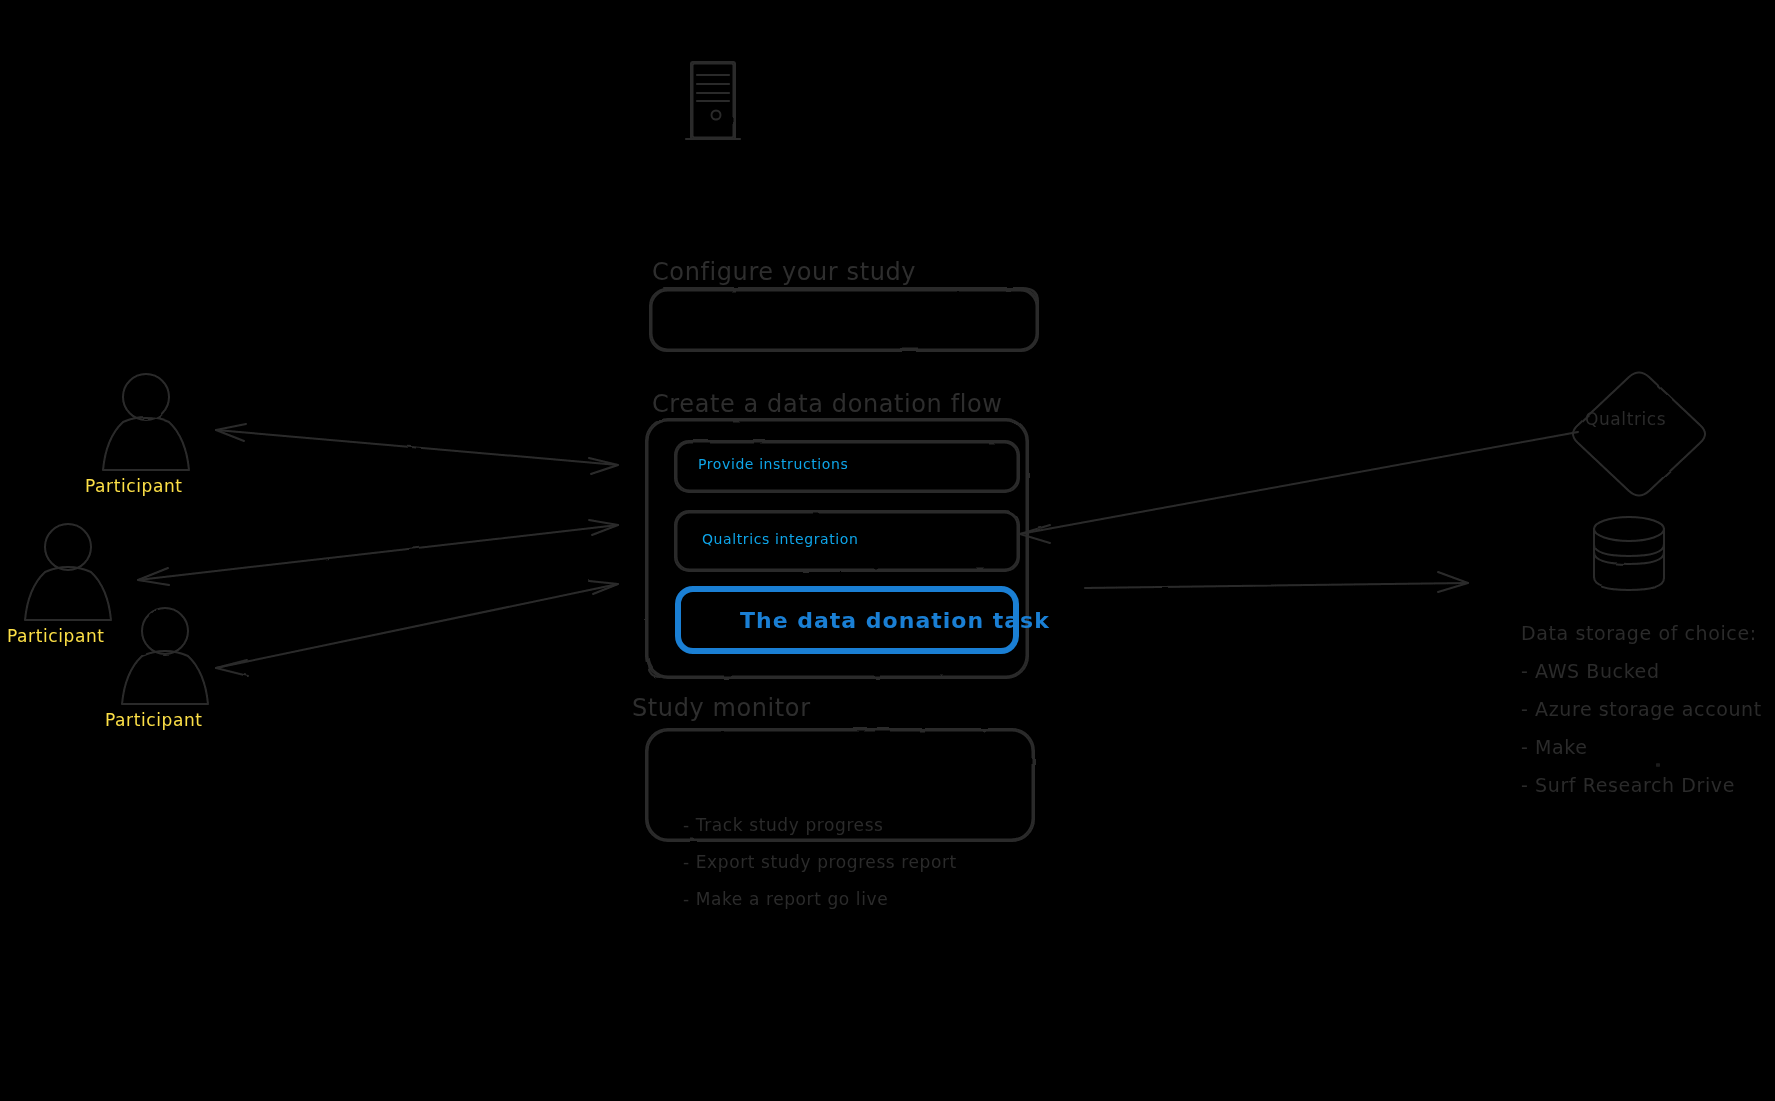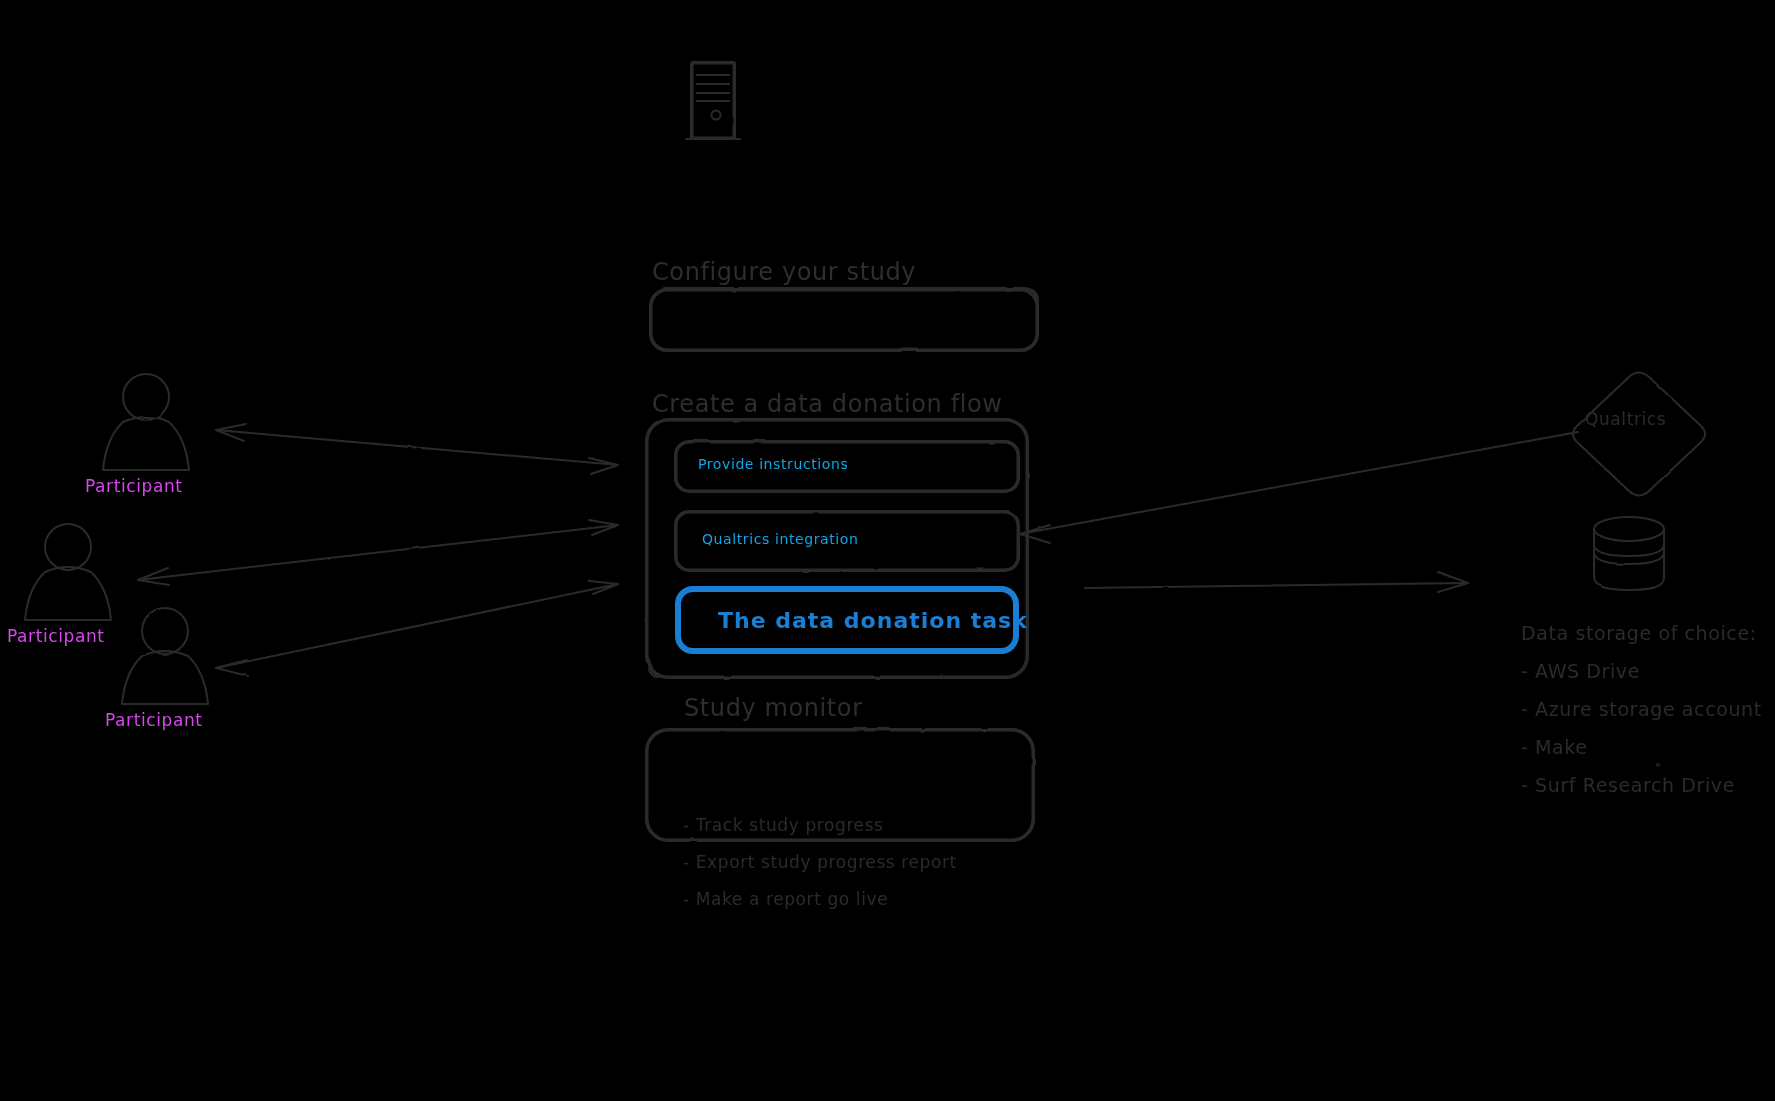--- a/index.html
+++ b/index.html
@@ -9,21 +9,21 @@
     color:#2b2b2b;
   }
   #stage{position:absolute;inset:0;}
   svg.layer{position:absolute;left:0;top:0;width:1775px;height:1101px;overflow:visible;}
   .txt{position:absolute;white-space:pre;line-height:1.0;color:#2b2b2b;}
   .hand{font-family:"DejaVu Sans", sans-serif;font-weight:400;letter-spacing:.6px;}
   .sect-title{font-size:24px;color:#2e2e2e;}
   .item{font-size:17px;color:#2b2b2b;}
   .boxlabel{font-size:14px;color:#0ea5e9;}
   .bluelabel{font-size:22px;color:#1a7fd4;font-weight:600;letter-spacing:1px;}
-  .plabel{font-size:17px;color:#d946ef;}
+  .plabel{font-size:17px;color:#fde047;}
   .storage-line{font-size:19px;color:#2b2b2b;}
   .qlabel{font-size:17px;color:#2b2b2b;}
   .list{position:absolute;}
   .list .item{position:static;display:block;margin:0 0 17px 0;}
   .list .item:last-child{margin-bottom:0;}
   .storage-list .storage-line{position:static;display:block;margin:16px 0 5px 0;}
 </style>
 </head>
 <body>
 
@@ -161,37 +161,37 @@
 
 
   <div class="txt hand sect-title" style="left:652px;top:392px;">Create a data donation flow</div>
 
   <div class="txt hand boxlabel" style="left:698px;top:457px;">Provide instructions</div>
 
   <div class="txt hand boxlabel" style="left:702px;top:532px;">Qualtrics integration</div>
 
   <div style="position:absolute;left:675px;top:586px;width:344px;height:68px;
               border:6px solid #1a7fd4;border-radius:18px;box-sizing:border-box;"></div>
-  <div class="txt hand bluelabel" style="left:718px;top:610px;">The data donation task</div>
+  <div class="txt hand bluelabel" style="left:740px;top:610px;">The data donation task</div>
 
-  <div class="txt hand sect-title" style="left:684px;top:696px;">Study monitor</div>
+  <div class="txt hand sect-title" style="left:632px;top:696px;">Study monitor</div>
 
   <div class="list" style="left:683px;top:767px;margin-top:48px;">
     <span class="hand item">- Track study progress</span>
     <span class="hand item">- Export study progress report</span>
     <span class="hand item">- Make a report go live</span>
   </div>
 
   <div class="txt hand plabel" style="left:85px;top:478px;">Participant</div>
   <div class="txt hand plabel" style="left:7px;top:628px;">Participant</div>
   <div class="txt hand plabel" style="left:105px;top:712px;">Participant</div>
 
   <div class="txt hand qlabel" style="left:1585px;top:411px;">Qualtrics</div>
 
   <div class="storage-list" style="position:absolute;left:1521px;top:606px;">
     <span class="hand storage-line">Data storage of choice:</span>
-    <span class="hand storage-line">- AWS Drive</span>
+    <span class="hand storage-line">- AWS Bucked</span>
     <span class="hand storage-line">- Azure storage account</span>
     <span class="hand storage-line">- Make</span>
     <span class="hand storage-line">- Surf Research Drive</span>
   </div>
 
 </div>
 
 </body></html>

